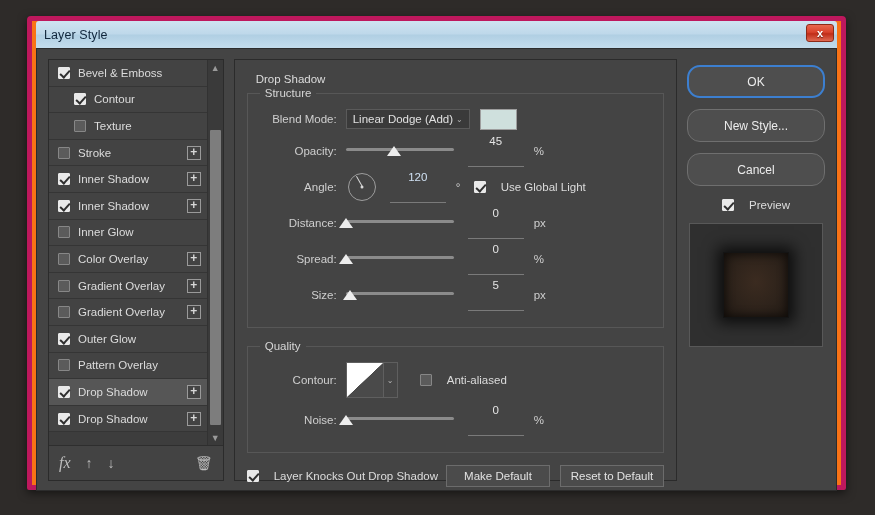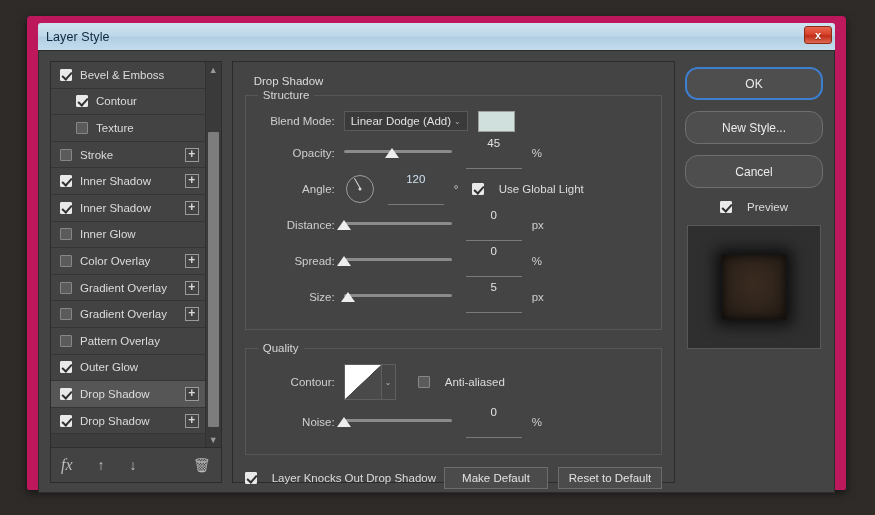--- a/index.html
+++ b/index.html
@@ -12,22 +12,22 @@
     font-family: "Liberation Sans", sans-serif;
     overflow: hidden;
     position: relative;
   }
 
   
   .window {
     position: absolute;
     left: 27px; top: 16px;
     width: 819px; height: 474px;
-    background: #be185d;
-    border: 7px solid #be185d;
+    background: #f97316;
+    border: 5px solid #be185d;
     border-radius: 4px 4px 2px 2px;
     box-shadow: 0 3px 10px rgba(0,0,0,.55);
     padding: 0 4px 4px 4px;
   }
   .titlebar {
     height: 27px;
     position: relative;
     background: linear-gradient(to bottom, #cfe3f0 0%, #bed8ea 48%, #b0cfe3 52%, #c3dcec 100%);
     border-radius: 3px 3px 0 0;
     display: flex;
@@ -160,21 +160,21 @@
   }
 
   
   .effects-toolbar {
     height: 35px;
     border-top: 1px solid #2e2e2e;
     background: #434343;
     display: flex;
     align-items: center;
     padding: 0 10px;
-    gap: 25px;
+    gap: 15px;
   }
   .tb-icon {
     color: #bdbdbd;
     font-size: 14px;
     cursor: pointer;
     display: flex;
     align-items: center;
   }
   .tb-icon.fx { font-style: italic; font-family: "Liberation Serif", serif; font-size: 16px; }
   .tb-spacer { flex: 1; }
@@ -469,26 +469,26 @@
               <span class="chk"></span>
               <span class="effect-label">Gradient Overlay</span>
               <span class="plus-btn">+</span>
             </div>
             <div class="effect-row">
               <span class="chk"></span>
               <span class="effect-label">Gradient Overlay</span>
               <span class="plus-btn">+</span>
             </div>
             <div class="effect-row">
+              <span class="chk on"></span>
+              <span class="effect-label">Outer Glow</span>
+            </div>
+            <div class="effect-row">
               <span class="chk"></span>
               <span class="effect-label">Pattern Overlay</span>
-            </div>
-            <div class="effect-row">
-              <span class="chk on"></span>
-              <span class="effect-label">Outer Glow</span>
             </div>
             <div class="effect-row selected">
               <span class="chk on"></span>
               <span class="effect-label">Drop Shadow</span>
               <span class="plus-btn">+</span>
             </div>
             <div class="effect-row">
               <span class="chk on"></span>
               <span class="effect-label">Drop Shadow</span>
               <span class="plus-btn">+</span>

